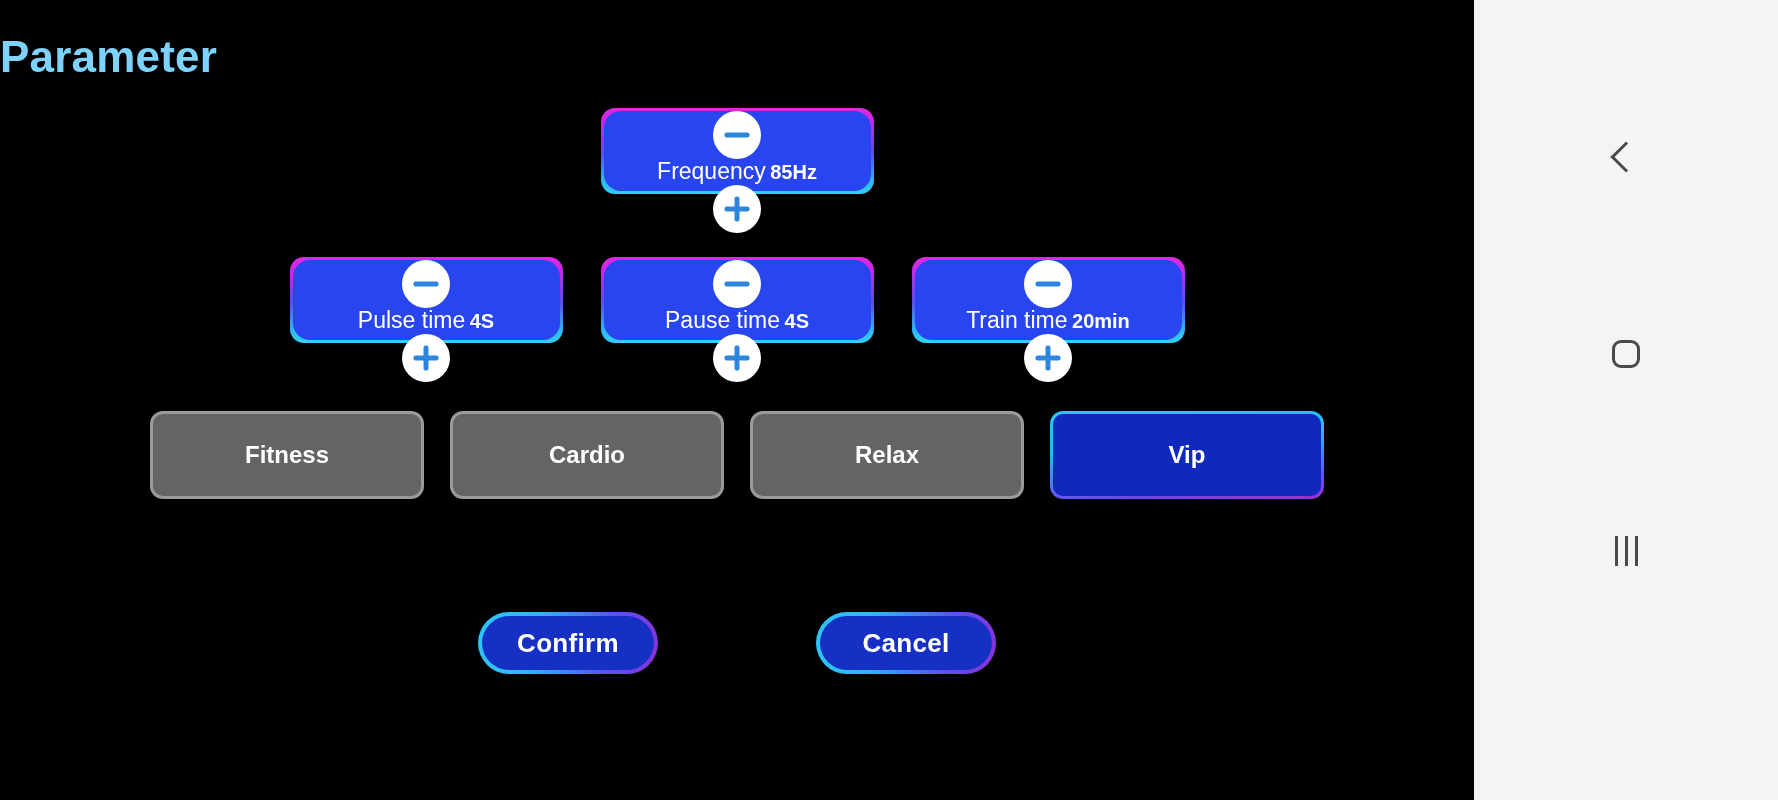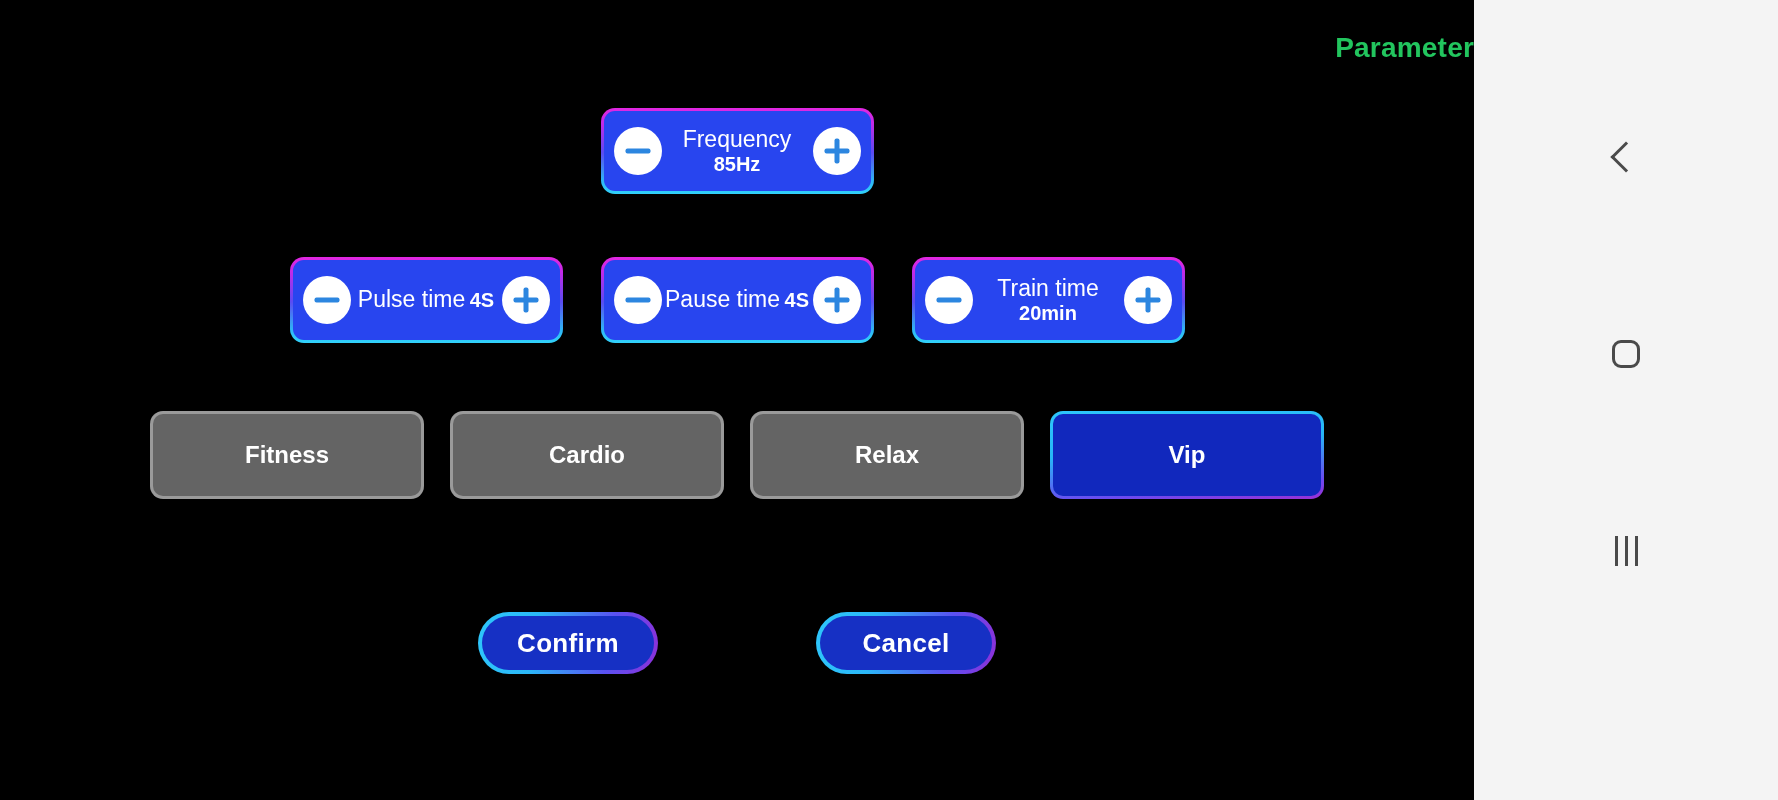--- a/index.html
+++ b/index.html
@@ -14,49 +14,50 @@
   
   .app {
     position: relative;
     width: 1474px; height: 800px;
     background: #000000;
     flex: 0 0 1474px;
   }
 
   .heading {
     width: 100%;
-    text-align: right;
-    color: #22c55e;
-    font-size: 28px;
+    text-align: left;
+    color: #7dd3fc;
+    font-size: 44px;
     font-weight: bold;
     letter-spacing: 0.2px;
   }
   #h-parameter { position: absolute; top: 32px; left: 0; }
   #h-mode      { position: absolute; top: 338px; left: 0; }
 
   
   .row { position: absolute; display: flex; justify-content: center; }
   #row1 { top: 108px; left: 0; width: 100%; gap: 38px; }
   #row2 { top: 219px; left: 0; width: 100%; gap: 38px; margin-top: 38px; }
 
   .stepper {
     position: relative;
     width: 273px; height: 86px;
     border-radius: 14px;
     padding: 3px;
     background: linear-gradient(180deg, #e227e2 0%, #c22ae8 18%, #5b4bf2 52%, #2fb6f5 85%, #31d2fb 100%);
   }
   .stepper .inner {
     width: 100%; height: 100%;
-    border-radius: 11px;
+    border-radius: 17px;
     background: #2845ef;
     display: flex;
     align-items: center;
     justify-content: space-between;
     padding: 0 10px;
+    flex-direction: column;
   }
   .circ {
     flex: 0 0 auto;
     width: 48px; height: 48px;
     border-radius: 50%;
     background: #ffffff;
     position: relative;
   }
   .circ::before {
     content: "";

